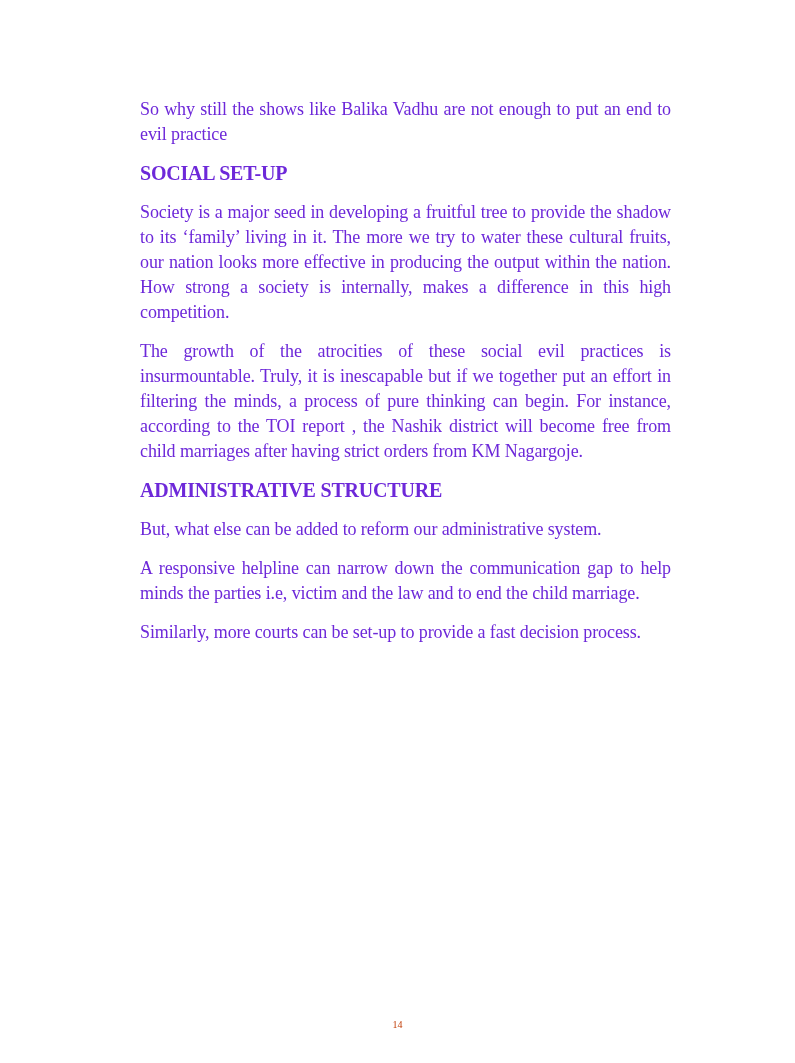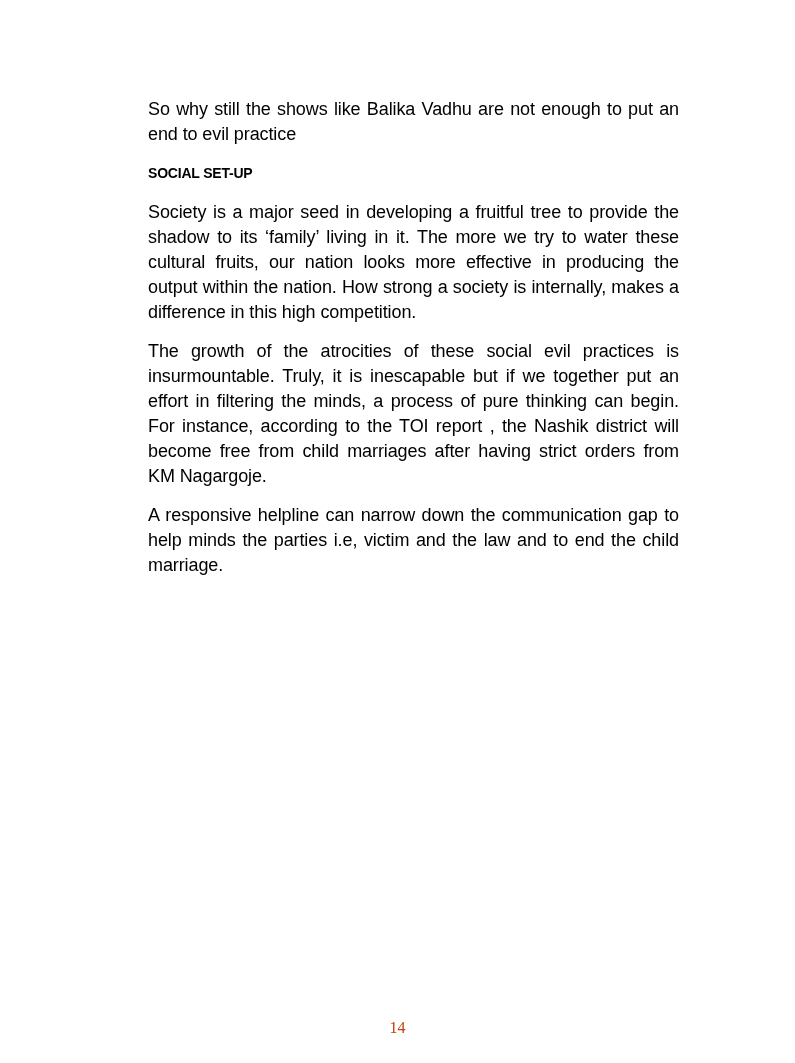--- a/index.html
+++ b/index.html
@@ -8,54 +8,57 @@
       background: #ffffff;
     }
     body {
       width: 795px;
       height: 1063px;
       position: relative;
       overflow: hidden;
     }
     .content {
       position: absolute;
-      left: 148px;
+      left: 140px;
       top: 97px;
       width: 531px;
-      font-family: Liberation Sans, sans-serif;
+      font-family: Liberation Serif, serif;
       font-size: 18px;
       line-height: 25px;
-      color: #000000;
+      color: #6d28d9;
     }
     .para {
       margin: 0 0 14px 0;
       text-align: justify;
       letter-spacing: -0.1px;
     }
     .heading {
       margin: 0 0 14px 0;
       font-weight: bold;
-      font-size: 14px;
+      font-size: 20px;
       letter-spacing: -0.2px;
     }
     .page-number {
       position: absolute;
       top: 1019px;
       left: 0;
       width: 795px;
       text-align: center;
       font-family: "Liberation Serif", serif;
-      font-size: 16px;
+      font-size: 10px;
       color: #c2410c;
     }
   </style>
 </head>
 <body>
 
 <div class="content">
   <p class="para">So why still the shows like Balika Vadhu are not enough to put an end to evil practice</p>
   <h2 class="heading">SOCIAL SET-UP</h2>
   <p class="para">Society is a major seed in developing a fruitful tree to provide the shadow to its ‘family’ living in it. The more we try to water these cultural fruits, our nation looks more effective in producing the output within the nation. How strong a society is internally, makes a difference in this high competition.</p>
   <p class="para">The growth of the atrocities of these social evil practices is insurmountable. Truly, it is inescapable but if we together put an effort in filtering the minds, a process of pure thinking can begin. For instance, according to the TOI report , the Nashik district will become free from child marriages after having strict orders from KM Nagargoje.</p>
+  <h2 class="heading">ADMINISTRATIVE STRUCTURE</h2>
+  <p class="para">But, what else can be added to reform our administrative system.</p>
   <p class="para">A responsive helpline can narrow down the communication gap to help minds the parties i.e, victim and the law and to end the child marriage.</p>
+  <p class="para">Similarly, more courts can be set-up to provide a fast decision process.</p>
 </div>
 
 <div class="page-number">14</div>
 
 </body></html>

